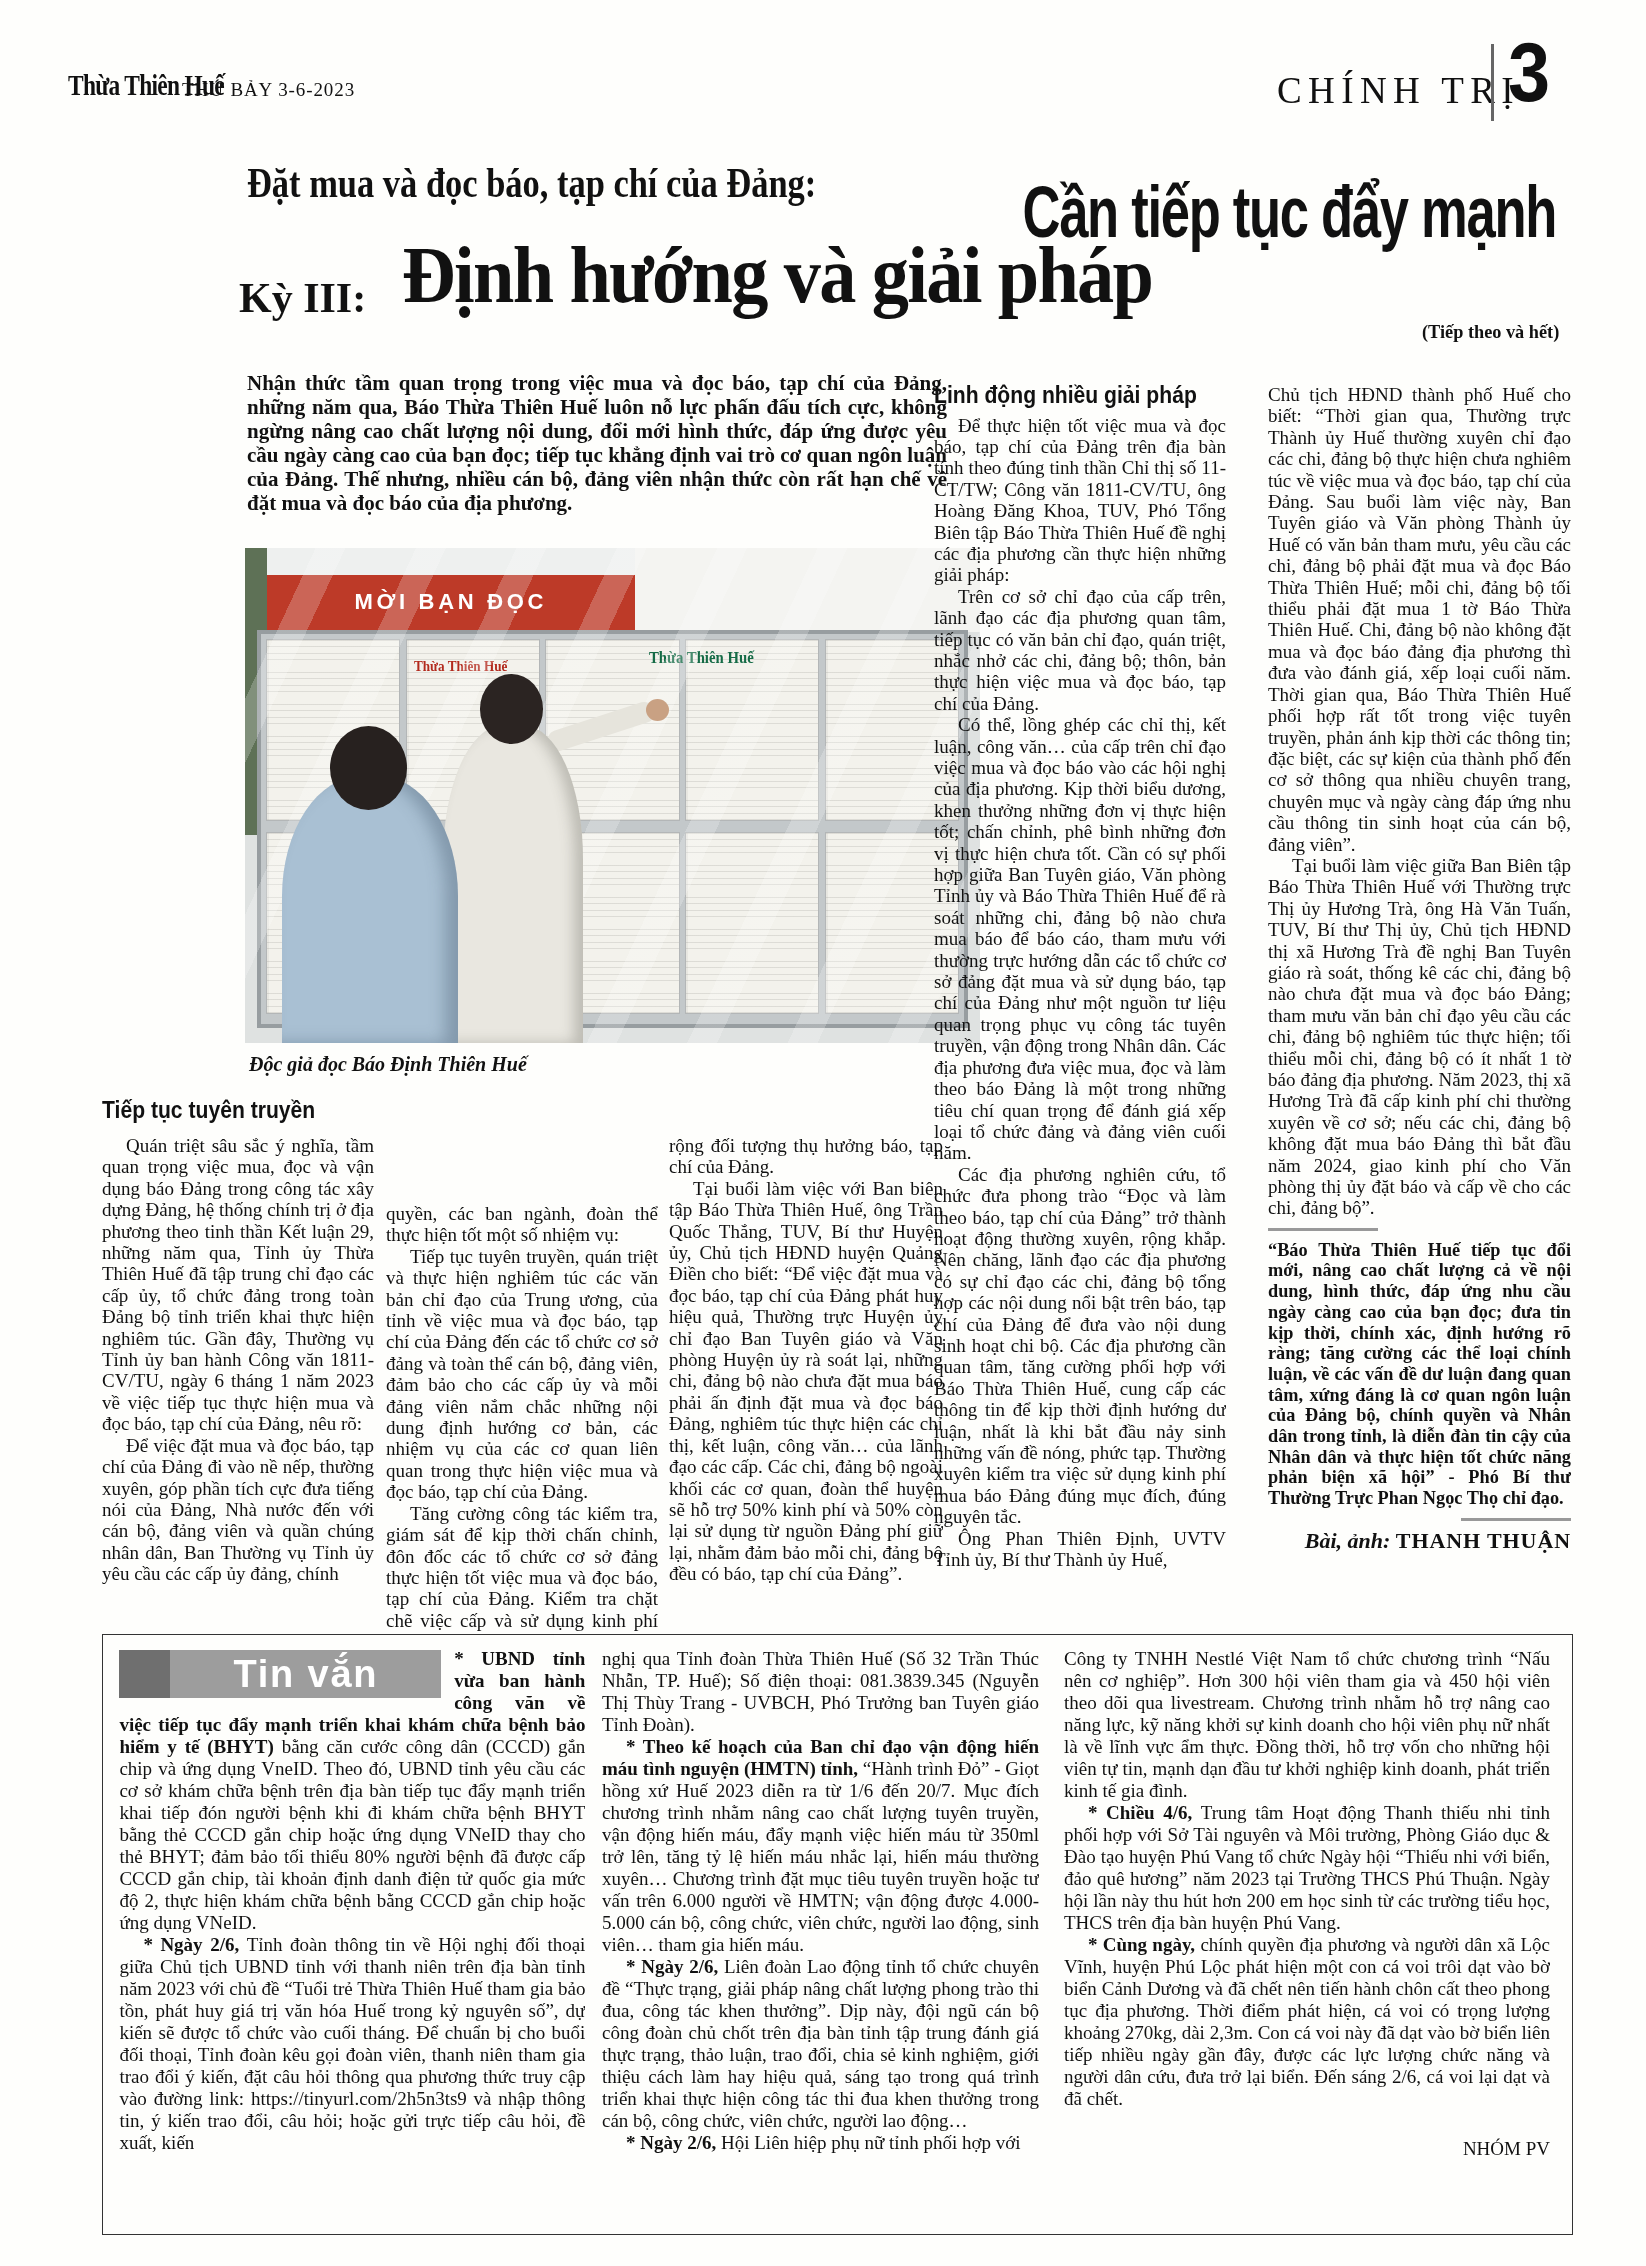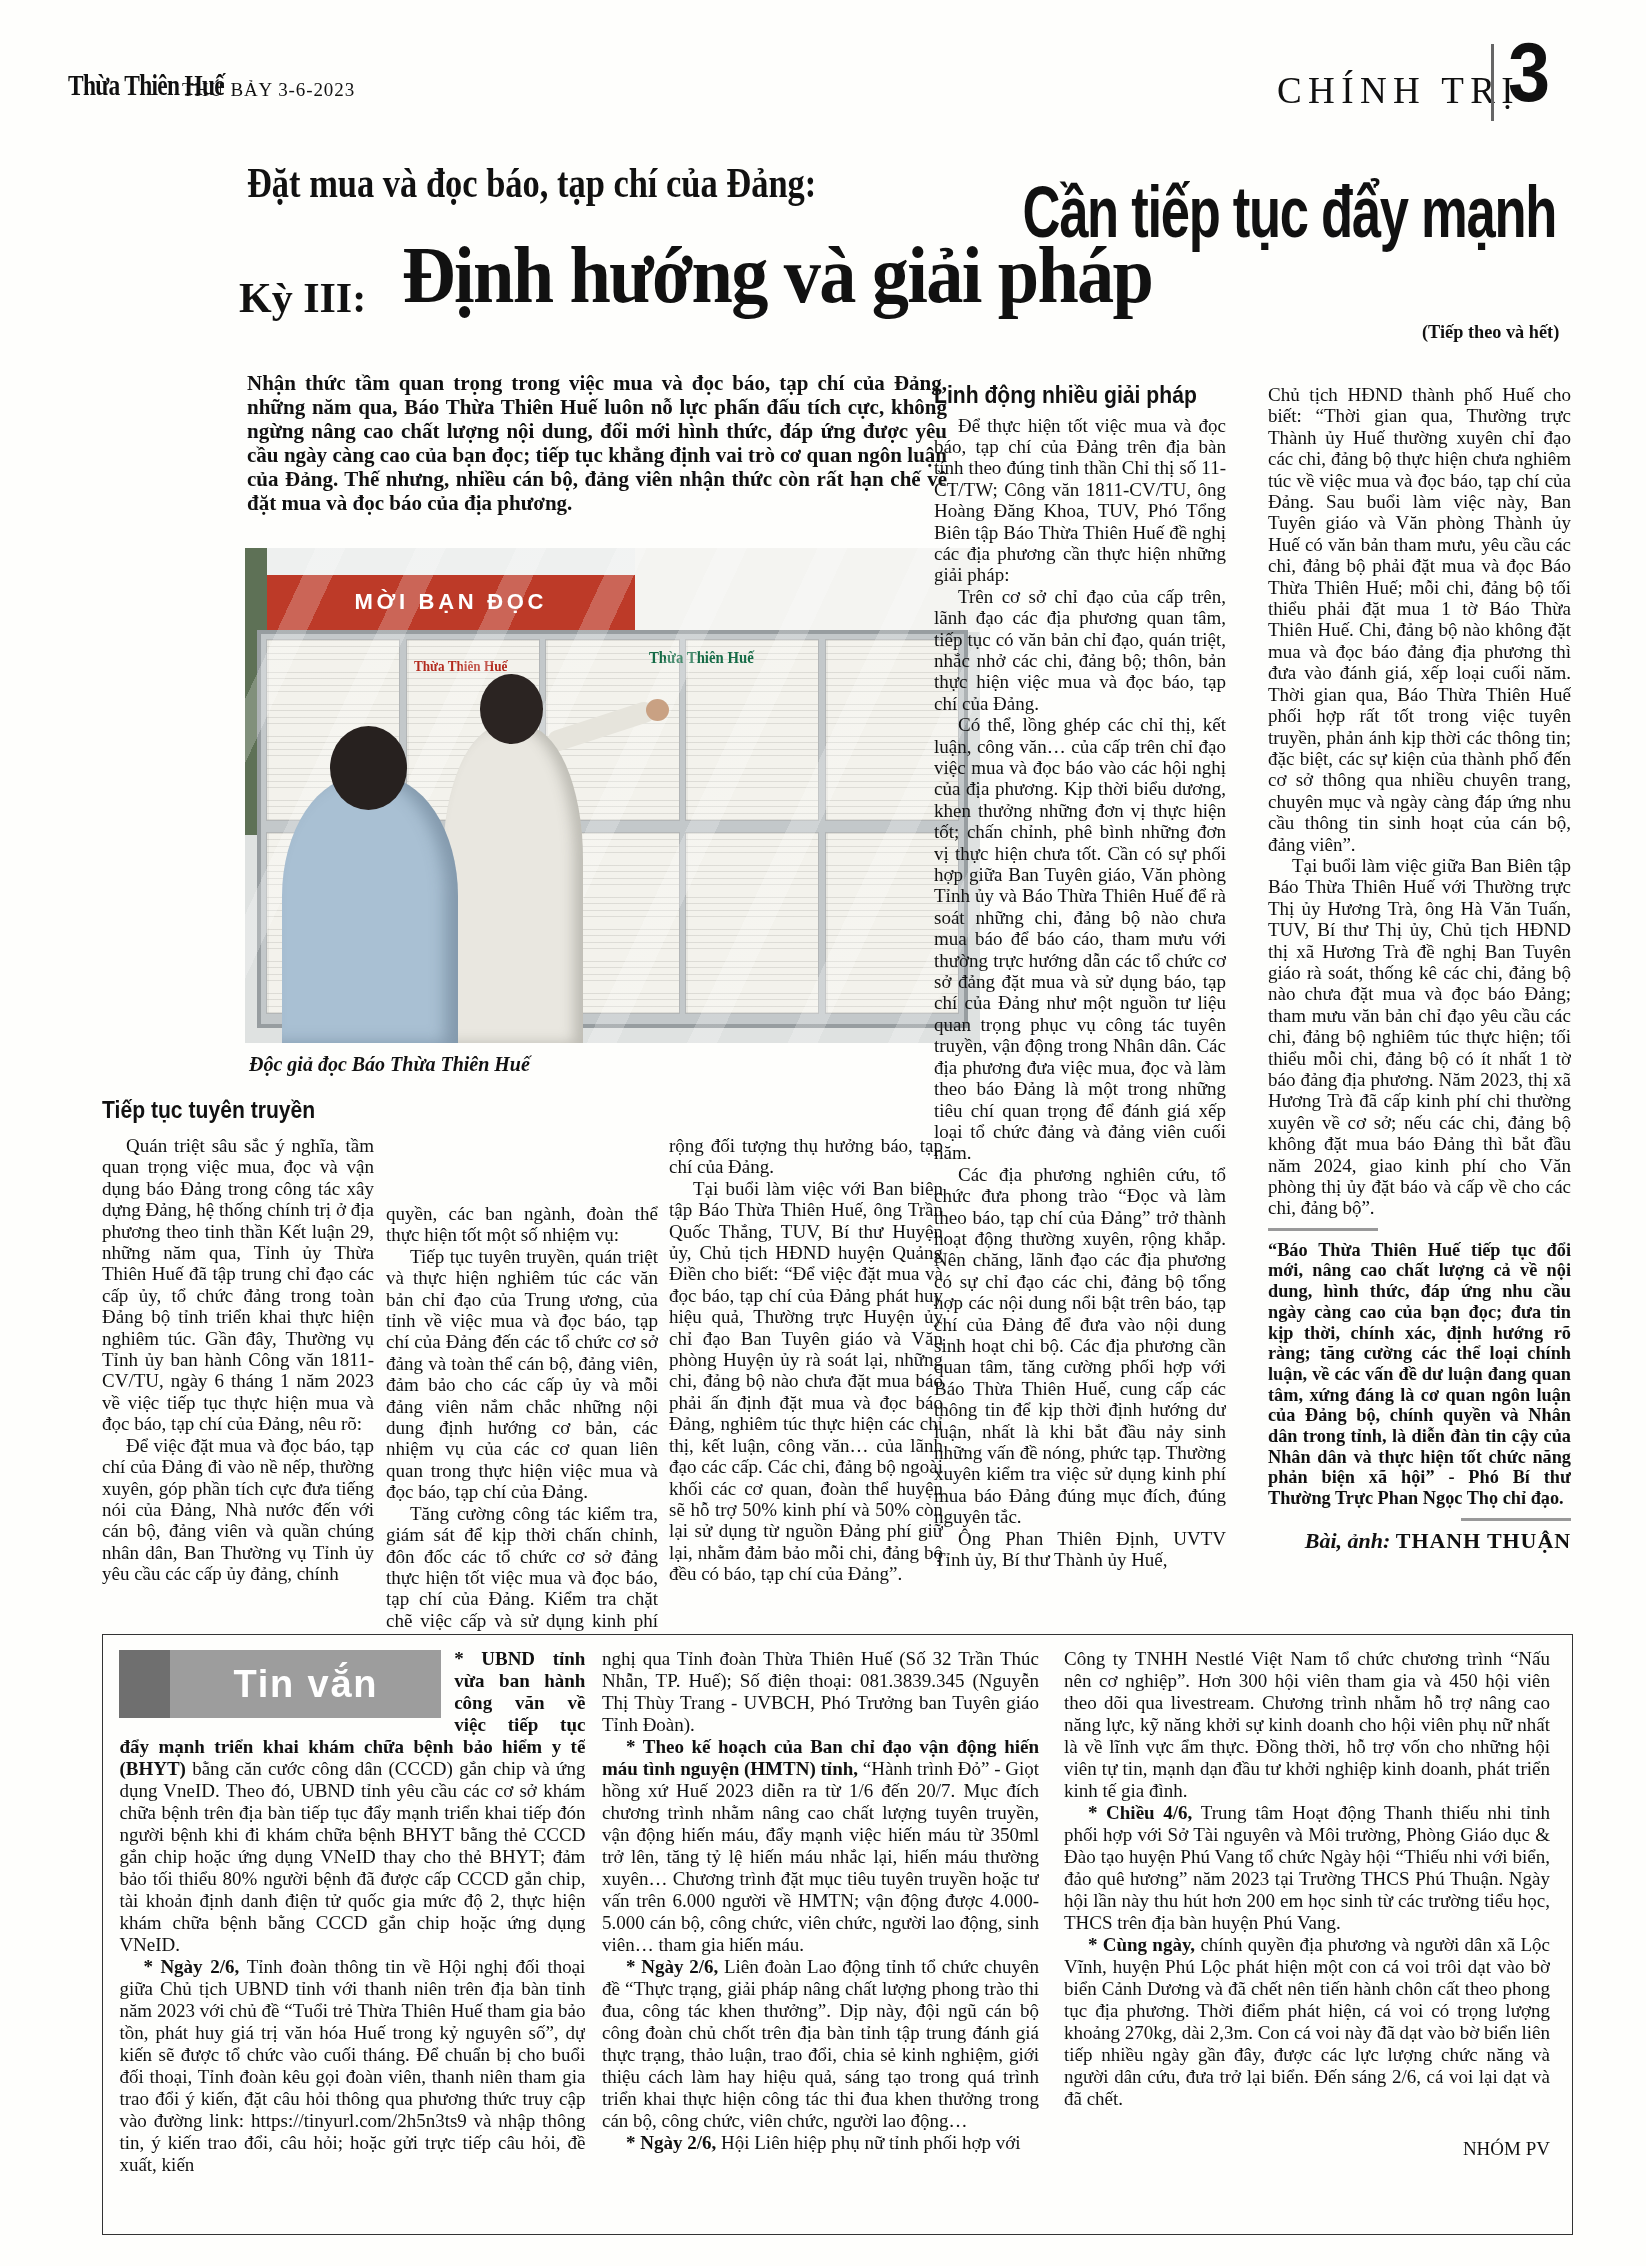--- a/index.html
+++ b/index.html
@@ -94,21 +94,21 @@
   .briefs-box { left:102px; top:1634px; width:1471px; height:601px;
     border:1.8px solid #333; background:#fefefc; }
   .bcol { position:absolute; top:12.8px; height:572px; font-size:19px; line-height:22px;
     text-align:justify; overflow:hidden; }
   .bcol p { text-indent:24px; }
   .bcol p.noindent { text-indent:0; }
   .bcol b { font-weight:bold; }
   .bc1 { left:16.4px;  width:466px; }
   .bc2 { left:499px; width:437px; }
   .bc3 { left:961px; width:486px; }
-  .tinvan-label { float:left; width:322px; height:68px; margin:1.8px 12.8px 7.3px 0; display:flex; }
+  .tinvan-label { float:left; width:322px; height:48px; margin:1.8px 12.8px 7.3px 0; display:flex; }
   .tinvan-label .sq { width:51px; height:100%; background:#6f6f6f; }
   .tinvan-label .bar { flex:1; background:#9d9d9d; color:#fff; display:flex;
     align-items:center; justify-content:center; font-family:"Liberation Sans", sans-serif;
     font-weight:bold; font-size:38px; letter-spacing:1.8px; }
 </style>
 </head>
 <body>
 
 <div class="page">
 
@@ -146,21 +146,21 @@
     <div class="ph masthead-red">Thừa Thiên Huế</div>
     <div class="ph masthead-green">Thừa Thiên Huế</div>
     <div class="ph glass"></div>
     <div class="ph figure2-arm"></div>
     <div class="ph figure2-hand"></div>
     <div class="ph figure2-body"></div>
     <div class="ph figure2-head"></div>
     <div class="ph figure1-body"></div>
     <div class="ph figure1-head"></div>
   </div>
-  <div class="abs photo-caption">Độc giả đọc Báo Thừa Thiên Huế</div>
+  <div class="abs photo-caption">Độc giả đọc Báo Định Thiên Huế</div>
 
   <div class="abs colhead sec1-head">Tiếp tục tuyên truyền</div>
   <div class="abs bodycol c1">
       <p>Quán triệt sâu sắc ý nghĩa, tầm quan trọng việc mua, đọc và vận dụng báo Đảng trong công tác xây dựng Đảng, hệ thống chính trị ở địa phương theo tinh thần Kết luận 29, những năm qua, Tỉnh ủy Thừa Thiên Huế đã tập trung chỉ đạo các cấp ủy, tổ chức đảng trong toàn Đảng bộ tỉnh triển khai thực hiện nghiêm túc. Gần đây, Thường vụ Tỉnh ủy ban hành Công văn 1811-CV/TU, ngày 6 tháng 1 năm 2023 về việc tiếp tục thực hiện mua và đọc báo, tạp chí của Đảng, nêu rõ:</p>
       <p>Để việc đặt mua và đọc báo, tạp chí của Đảng đi vào nề nếp, thường xuyên, góp phần tích cực đưa tiếng nói của Đảng, Nhà nước đến với cán bộ, đảng viên và quần chúng nhân dân, Ban Thường vụ Tỉnh ủy yêu cầu các cấp ủy đảng, chính</p>
     </div>
   <div class="abs bodycol c2">
       <p class="noindent">quyền, các ban ngành, đoàn thể thực hiện tốt một số nhiệm vụ:</p>
       <p>Tiếp tục tuyên truyền, quán triệt và thực hiện nghiêm túc các văn bản chỉ đạo của Trung ương, của tỉnh về việc mua và đọc báo, tạp chí của Đảng đến các tổ chức cơ sở đảng và toàn thể cán bộ, đảng viên, đảm bảo cho các cấp ủy và mỗi đảng viên nắm chắc những nội dung định hướng cơ bản, các nhiệm vụ của các cơ quan liên quan trong thực hiện việc mua và đọc báo, tạp chí của Đảng.</p>
       <p>Tăng cường công tác kiểm tra, giám sát để kịp thời chấn chỉnh, đôn đốc các tổ chức cơ sở đảng thực hiện tốt việc mua và đọc báo, tạp chí của Đảng. Kiểm tra chặt chẽ việc cấp và sử dụng kinh phí mua báo, tạp chí của Đảng, đảm bảo sử dụng kinh phí đúng nguyên tắc, đúng mục đích; khuyến khích mở</p>

